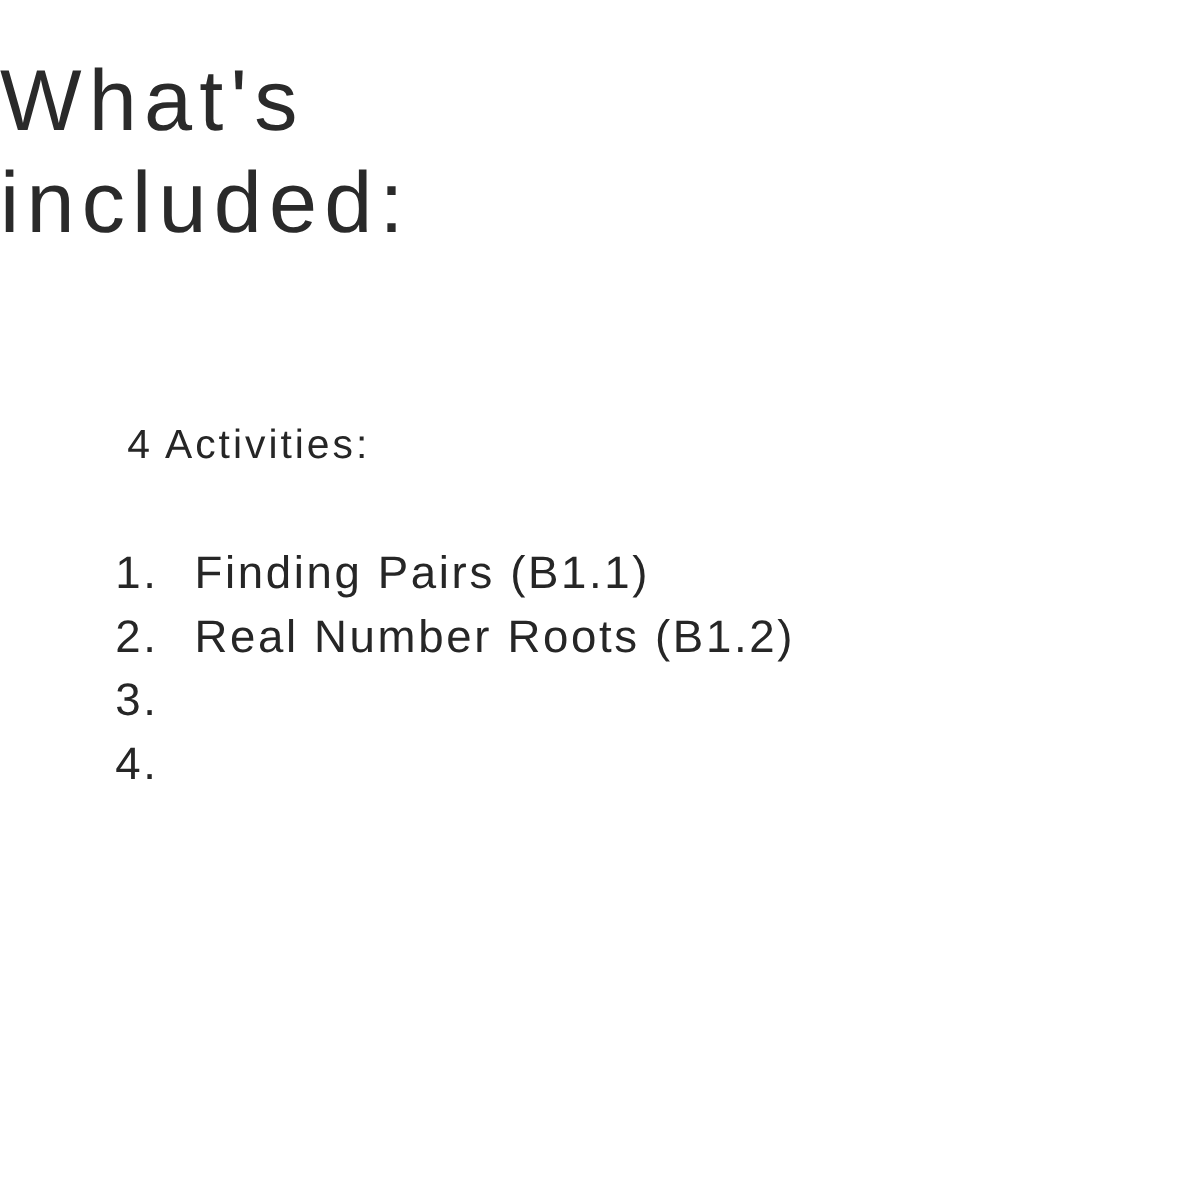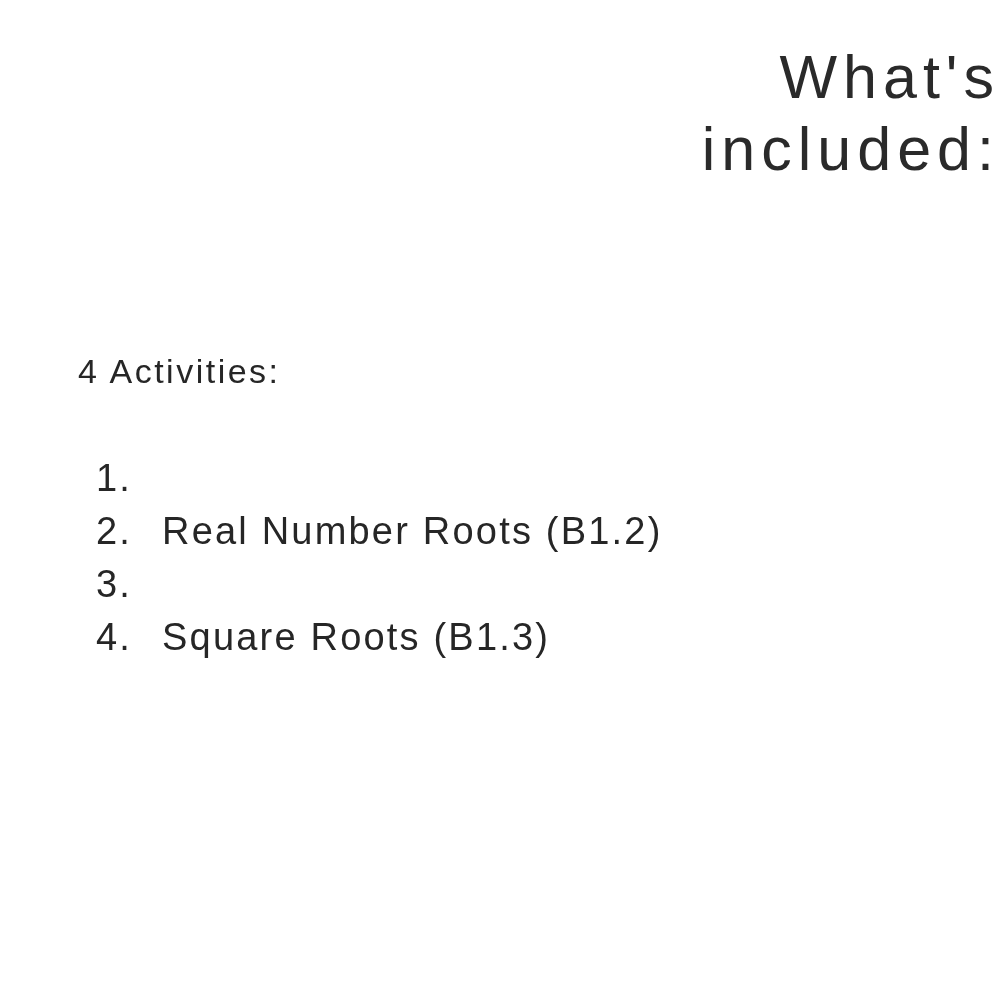--- a/index.html
+++ b/index.html
@@ -18,32 +18,32 @@
     position: relative;
     width: 1000px;
     height: 1000px;
     box-sizing: border-box;
   }
   .title {
     position: absolute;
     top: 42px;
     left: 0;
     width: 1000px;
-    text-align: right;
-    font-size: 61px;
+    text-align: left;
+    font-size: 72px;
     line-height: 1.18;
     font-weight: 400;
     letter-spacing: 6px;
     color: #2a2a2a;
     white-space: pre-line;
   }
   .subtitle {
     position: absolute;
     top: 352px;
-    left: 78px;
+    left: 106px;
     font-size: 34px;
     letter-spacing: 2.5px;
     font-weight: 400;
     color: #262626;
   }
   .list {
     position: absolute;
     top: 452px;
     left: 96px;
     margin: 0;
@@ -74,27 +74,27 @@
 <div class="slide">
 
   <div class="title">What's
 included:</div>
 
   <div class="subtitle">4 Activities:</div>
 
   <ul class="list">
     <li class="list-item">
       <span class="item-num">1.</span>
+      <span class="item-label">Finding Pairs (B1.1)</span>
     </li>
     <li class="list-item">
       <span class="item-num">2.</span>
       <span class="item-label">Real Number Roots (B1.2)</span>
     </li>
     <li class="list-item">
       <span class="item-num">3.</span>
     </li>
     <li class="list-item">
       <span class="item-num">4.</span>
-      <span class="item-label">Square Roots (B1.3)</span>
     </li>
   </ul>
 
 </div>
 
 </body></html>

